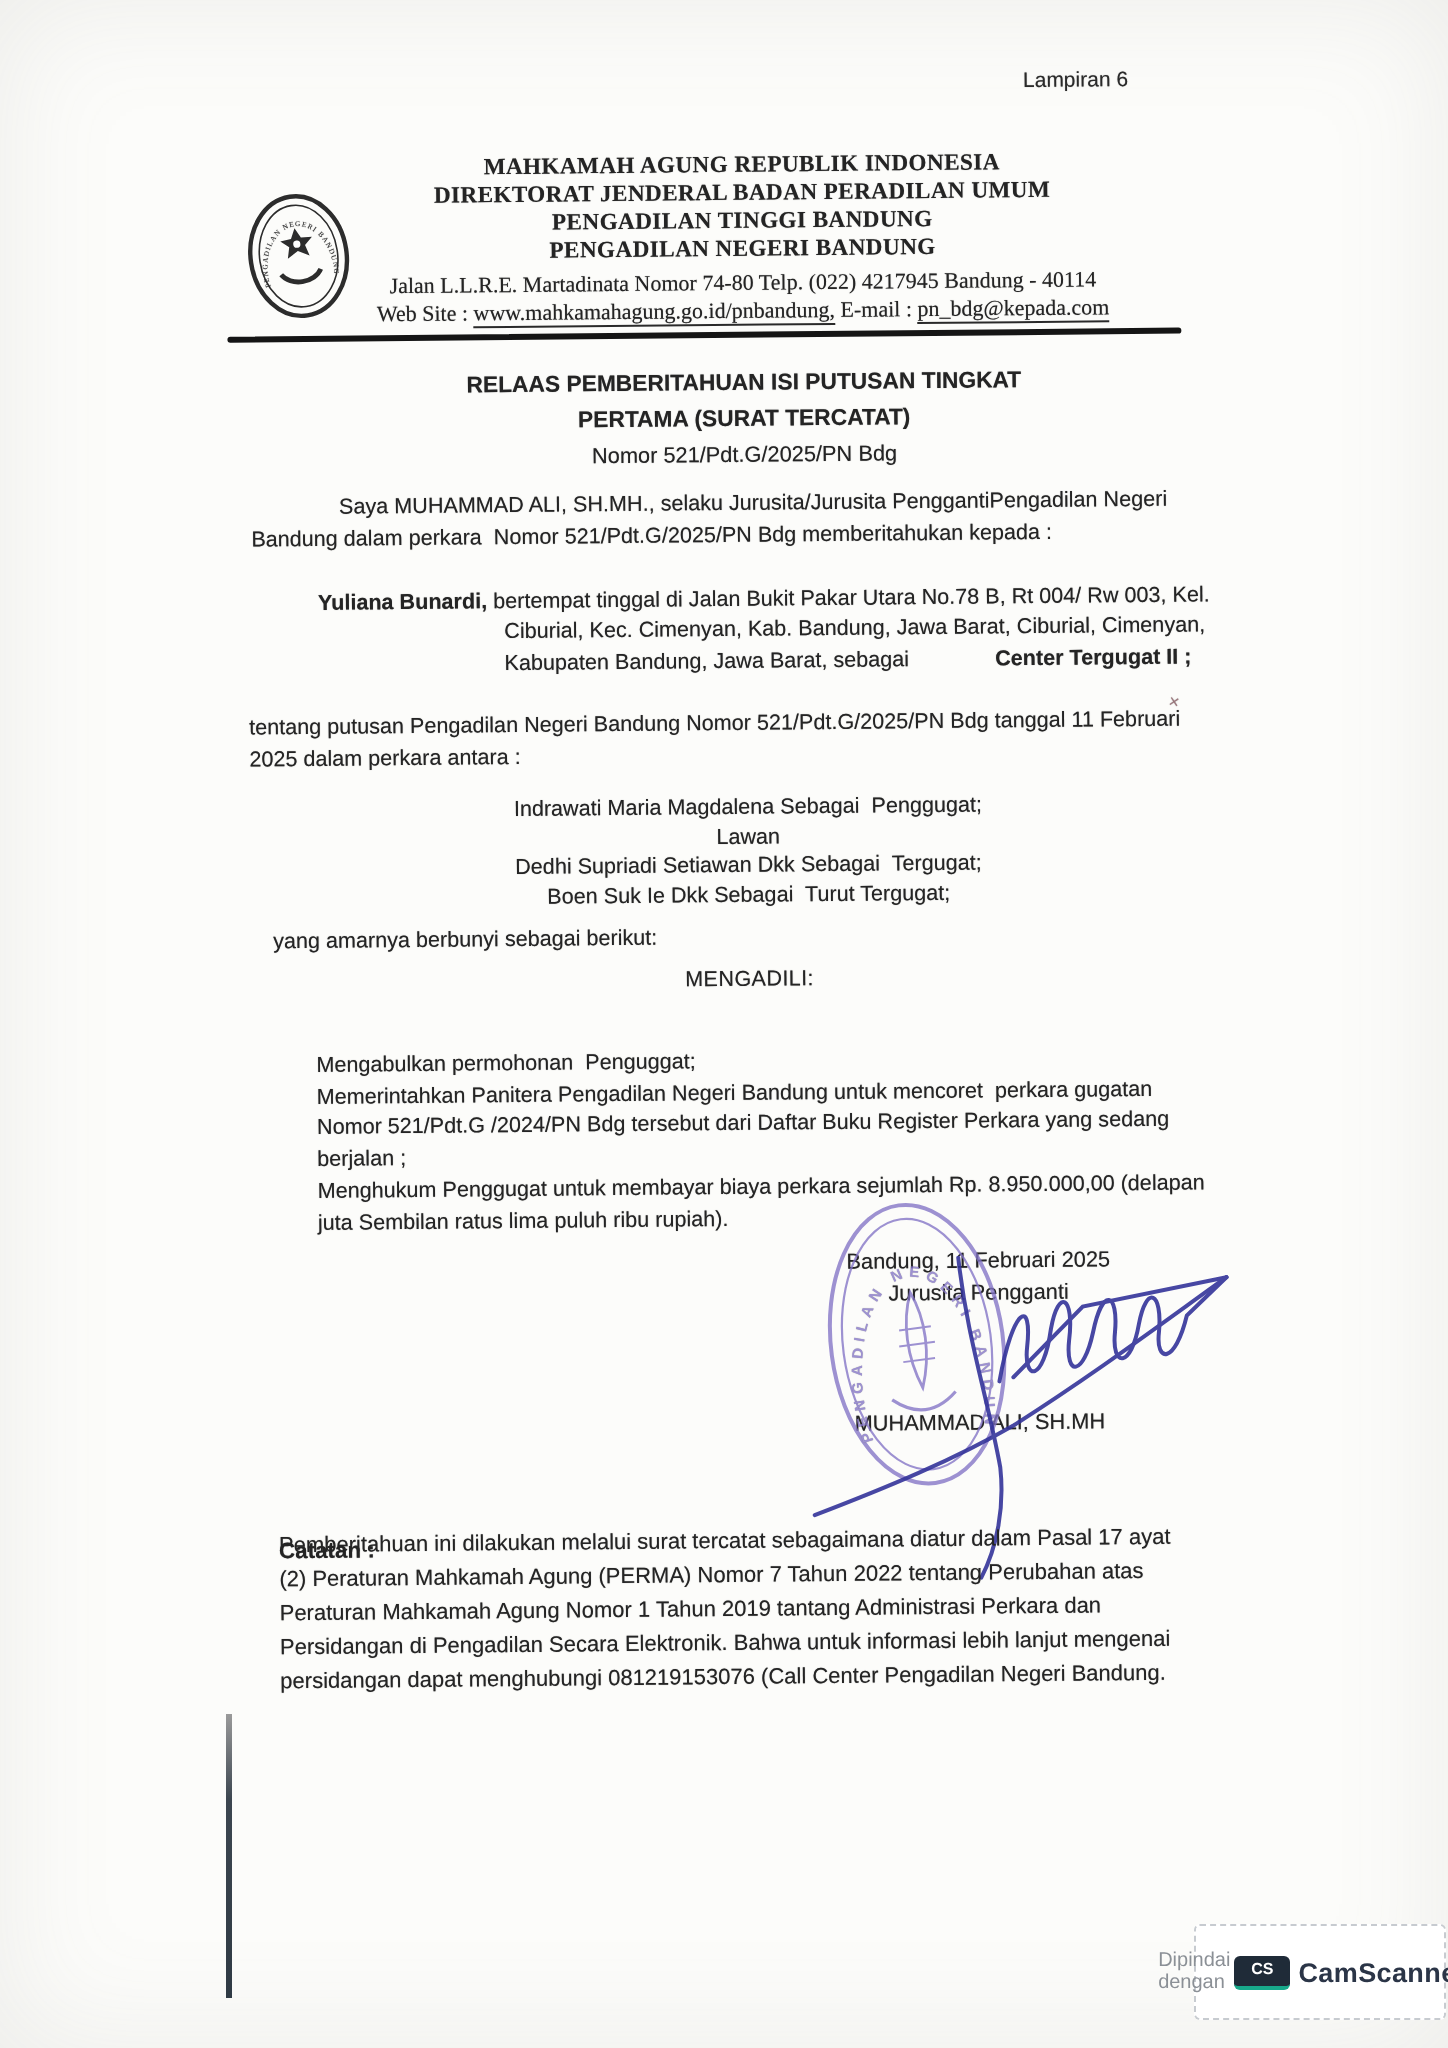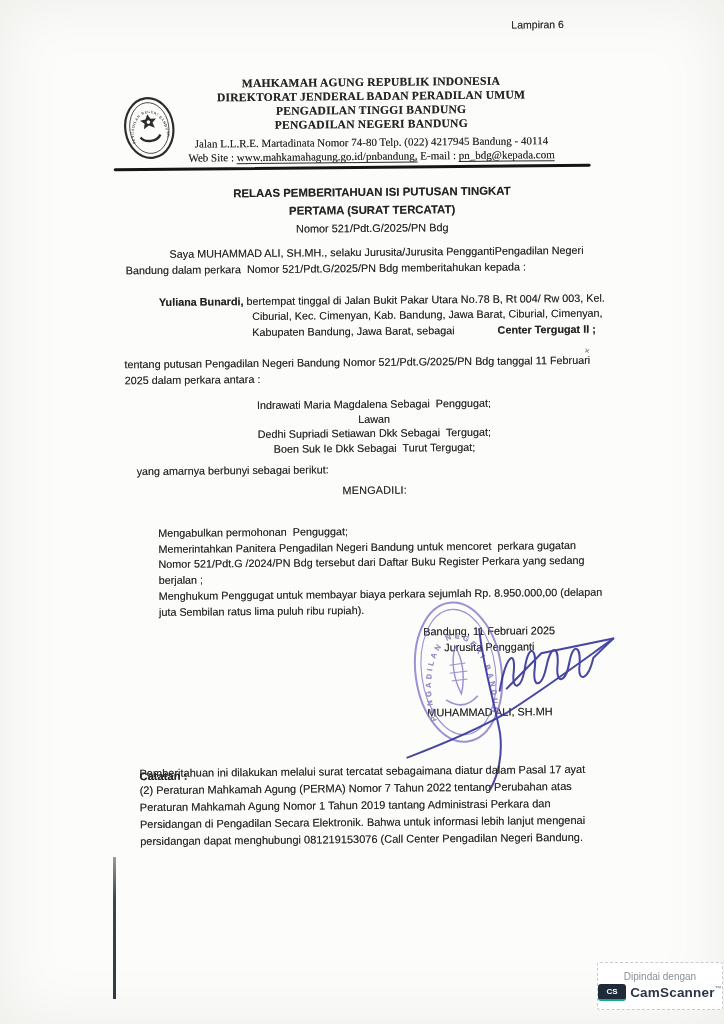--- a/index.html
+++ b/index.html
@@ -7,21 +7,21 @@
     position:relative;width:724px;height:1024px;overflow:hidden;
     background:#fcfcfa;font-family:"Liberation Sans",sans-serif;color:#242424;
     box-shadow:inset 0 0 60px rgba(120,120,115,0.12);
   }
   .doc{position:absolute;inset:0;transform:rotate(-0.55deg);transform-origin:50% 50%;}
   .doc *{text-shadow:0 0 0.45px rgba(40,40,40,0.55);}
   .abs{position:absolute;}
   .pre{white-space:pre-wrap;}
   .b{font-weight:bold;margin-left:40px;}
 
-  .lampiran{left:516px;top:20px;font-size:10.5px;color:#2a2a2a;}
+  .lampiran{left:516px;top:36px;font-size:10.5px;color:#2a2a2a;}
 
   .hdr{left:150px;top:76px;width:450px;text-align:center;font-family:"Liberation Serif",serif;}
   .hdr .org{font-weight:bold;font-size:11.6px;line-height:14px;letter-spacing:0.2px;white-space:pre-wrap;}
   .hdr .addr{font-size:11px;margin-top:3px;line-height:14px;}
   .hdr .web{font-size:11px;line-height:14px;}
   .hdr .lnk{border-bottom:1px solid #2a2a2a;}
   .rule{left:117px;top:166px;width:477px;height:3px;background:#151515;border-radius:2px;}
 
   .title{left:150px;top:183px;width:450px;text-align:center;}
   .title .t1,.title .t2{font-weight:bold;font-size:11.4px;line-height:18px;}
@@ -43,21 +43,21 @@
 
   .notes-label{left:137px;top:768px;font-size:11.2px;font-weight:bold;}
   .notes-text{left:137px;top:763px;width:478px;font-size:11px;line-height:17px;}
 
   .artifact-line{position:absolute;left:113px;top:857px;width:2.5px;height:142px;
     background:linear-gradient(#9a9a9a,#3c4650 30%,#2f3a44);}
   .speck{position:absolute;left:586px;top:348px;font-size:9px;color:rgba(160,95,105,0.55);transform:rotate(12deg);}
 
   .cs-badge{position:absolute;left:597px;top:962px;width:124px;height:46px;
     border:1.5px dashed #c7cbd0;border-radius:3px;background:#fff;
-    display:flex;flex-direction:column;align-items:center;justify-content:center;gap:2px;}
+    display:flex;flex-direction:row;align-items:center;justify-content:center;gap:2px;}
   .cs-caption{font-size:10px;color:#8b9096;line-height:11px;}
   .cs-row{display:flex;align-items:center;gap:4px;}
   .cs-icon{width:28px;height:15px;border-radius:3px;background:#1f2b38;border-bottom:2.5px solid #17a98b;
     color:#fff;font-size:8px;font-weight:bold;display:flex;align-items:center;justify-content:center;line-height:1;}
   .cs-app{font-size:13.5px;font-weight:bold;color:#2b3547;letter-spacing:0.2px;}
   .cs-tm{font-size:7px;color:#8b9096;vertical-align:top;}
 </style>
 </head>
 <body>
 

